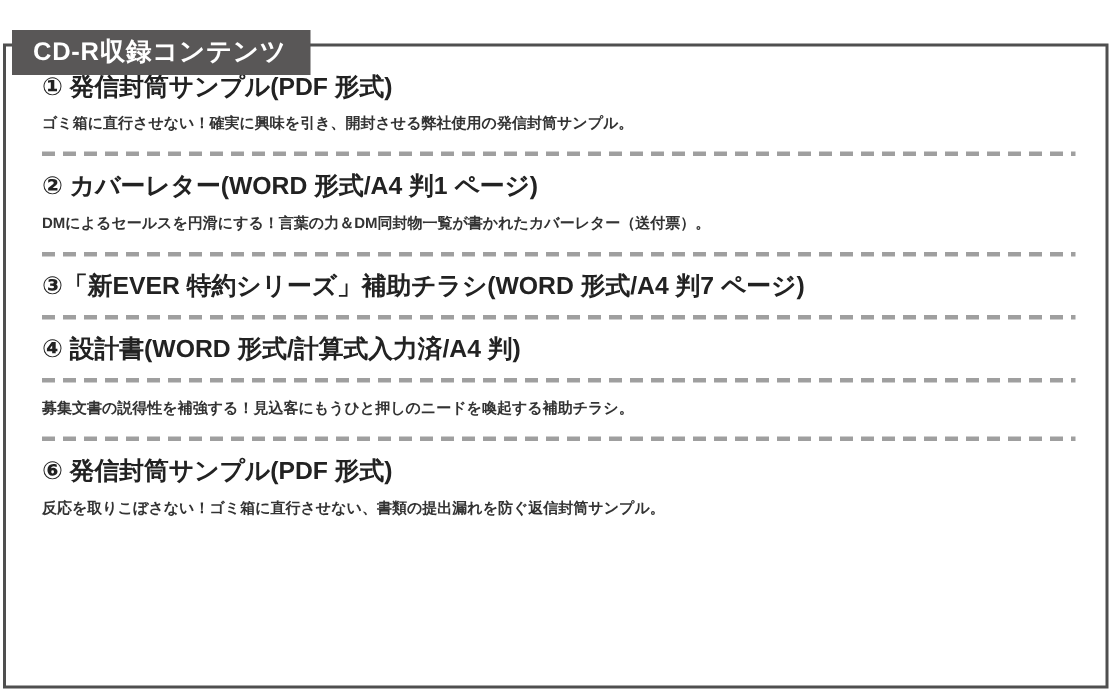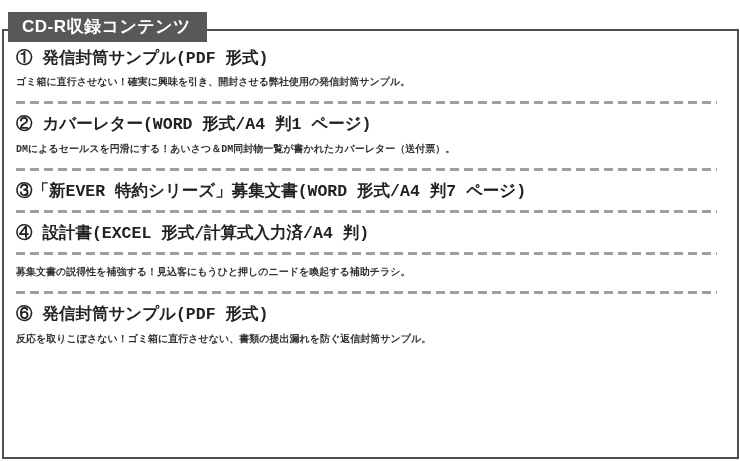--- a/index.html
+++ b/index.html
@@ -16,41 +16,40 @@
   body{font-family:"Liberation Sans","DejaVu Sans",sans-serif;}
   .page{
     position:relative;
     width:740px;
     height:461px;
     background:var(--page_bg);
     overflow:hidden;
   }
   .badge{
     position:absolute;
-    top:12px;
+    top:20px;
     left:8px;
     z-index:2;
     background:var(--badge_bg);
     color:var(--badge_text);
     font-weight:bold;
     font-size:17px;
     line-height:1;
     padding:6px 16px 7px 14px;
     letter-spacing:0.5px;
   }
   .box{
     position:absolute;
     top:29px;
     left:2px;
     right:1px;
     bottom:2px;
     border:2px solid var(--box_border);
     background:var(--page_bg);
-    padding:19px 20px 0 12px;
-    font-family:Liberation Mono, monospace;
+    padding:19px 20px 0 24px;
   }
   .item-title{
     font-size:16.5px;
     font-weight:bold;
     color:var(--title_text);
     line-height:1.05;
     margin:0 0 10px 0;
     white-space:nowrap;
   }
   .item-desc{
@@ -81,31 +80,31 @@
   <div class="box">
 
     <div class="item">
       <p class="item-title">① 発信封筒サンプル(PDF 形式)</p>
       <p class="item-desc">ゴミ箱に直行させない！確実に興味を引き、開封させる弊社使用の発信封筒サンプル。</p>
     </div>
     <div class="divider"></div>
 
     <div class="item">
       <p class="item-title">② カバーレター(WORD 形式/A4 判1 ページ)</p>
-      <p class="item-desc">DMによるセールスを円滑にする！あいさつ＆DM同封物一覧が書かれたカバーレター（送付票）。</p>
+      <p class="item-desc">DMによるセールスを円滑にする！言葉の力＆DM同封物一覧が書かれたカバーレター（送付票）。</p>
     </div>
     <div class="divider"></div>
 
     <div class="item">
-      <p class="item-title">③「新EVER 特約シリーズ」募集文書(WORD 形式/A4 判7 ページ)</p>
+      <p class="item-title">③「新EVER 特約シリーズ」補助チラシ(WORD 形式/A4 判7 ページ)</p>
     </div>
     <div class="divider"></div>
 
     <div class="item">
-      <p class="item-title">④ 設計書(EXCEL 形式/計算式入力済/A4 判)</p>
+      <p class="item-title">④ 設計書(WORD 形式/計算式入力済/A4 判)</p>
     </div>
     <div class="divider"></div>
 
     <div class="item">
       <p class="item-desc">募集文書の説得性を補強する！見込客にもうひと押しのニードを喚起する補助チラシ。</p>
     </div>
     <div class="divider"></div>
 
     <div class="item">
       <p class="item-title">⑥ 発信封筒サンプル(PDF 形式)</p>

